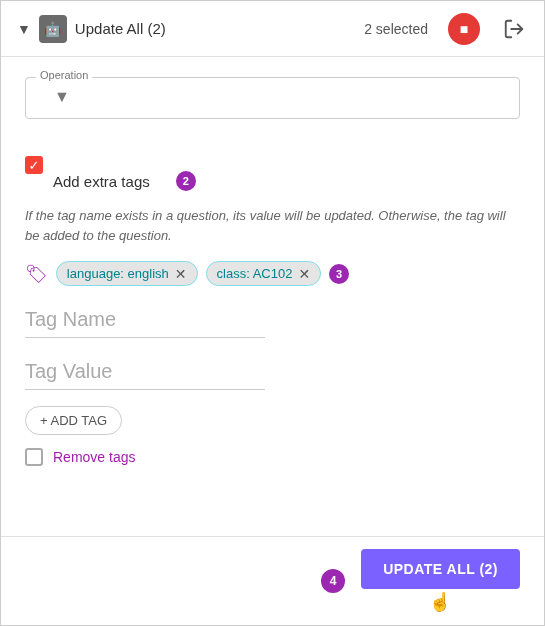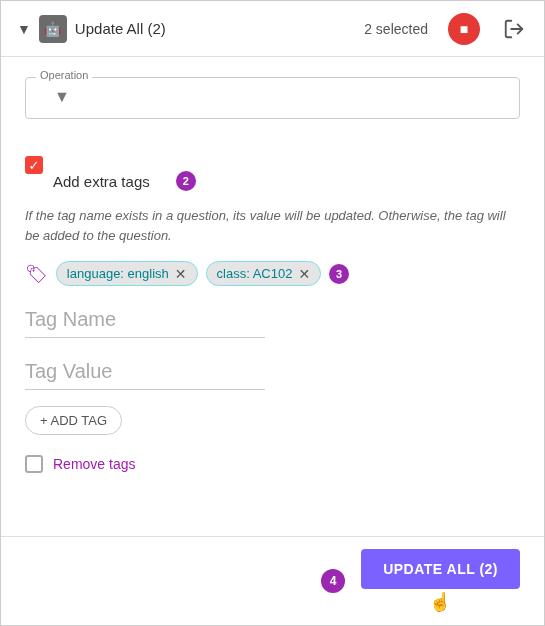--- a/index.html
+++ b/index.html
@@ -229,21 +229,21 @@
       display: flex;
       align-items: center;
       gap: 6px;
       border: 1px solid #ccc;
       border-radius: 16px;
       padding: 6px 14px;
       font-size: 13px;
       color: #555;
       background: #fff;
       cursor: pointer;
-      margin-bottom: 20px;
+      margin-bottom: 13px;
     }
     
     .remove-tags-row {
       display: flex;
       align-items: center;
       gap: 10px;
     }
     .checkbox-empty {
       width: 18px;
       height: 18px;

